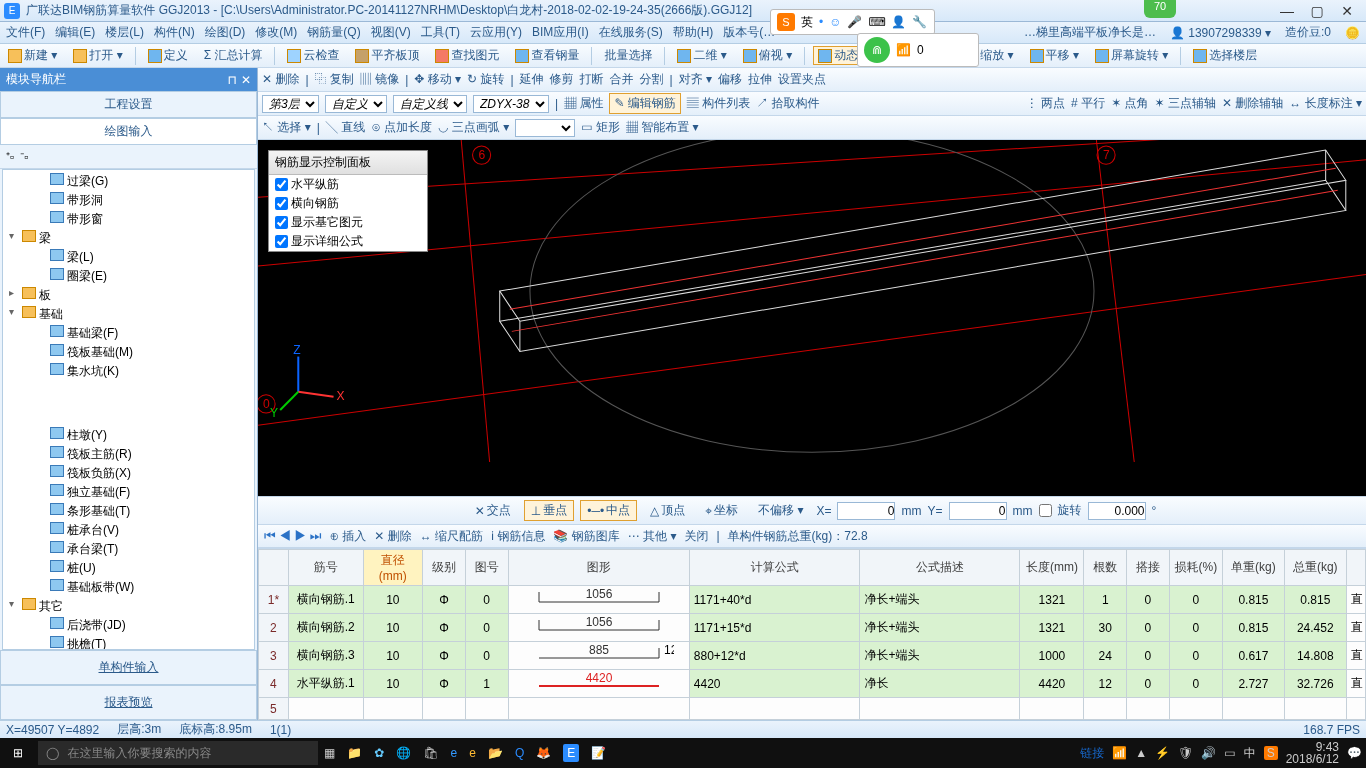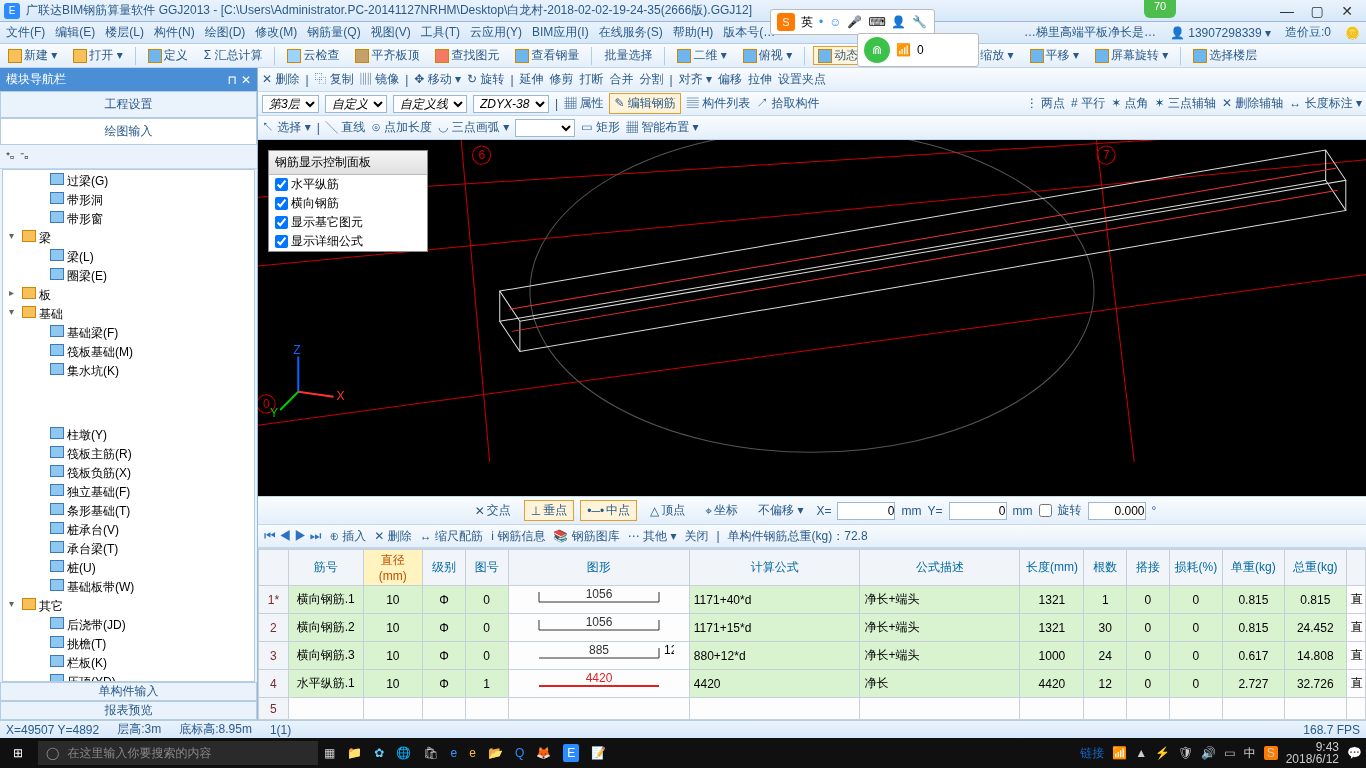--- a/index.html
+++ b/index.html
@@ -29,39 +29,39 @@
 .lp-header .dockicons { display:flex; gap:4px; }
 .lp-tabs { display:flex; flex-direction:column; }
 .lp-tabs div { text-align:center; padding:4px; border:1px solid #b4cde3; background:#eaf3fc; color:#2b5a8a; }
 .lp-toolbar { padding:3px 6px; display:flex; gap:6px; border-bottom:1px solid #c4d7ea; }
 .tree { flex:1; overflow:auto; background:#fff; border:1px solid #b4cde3; margin:0 2px; padding:2px; font-size:12px; }
 .tree .node { display:flex; align-items:flex-start; gap:3px; padding:1px 0 1px 2px; white-space:nowrap; }
 .tree .toggle { width:10px; color:#666; font-size:10px; }
 .tree .icn { width:14px; height:12px; }
 .tree .fld { background:#f7c05a; border:1px solid #cc8800; }
 .tree .leaf { background:#8ec8f0; border:1px solid #3a7ab8; }
-.lp-bottom div { text-align:center; padding:0; border:1px solid #b4cde3; background:#eaf3fc; color:#2b5a8a; }
+.lp-bottom div { text-align:center; padding:8px; border:1px solid #b4cde3; background:#eaf3fc; color:#2b5a8a;text-decoration:underline; }
 
 .rightpanel { flex:1; display:flex; flex-direction:column; overflow:hidden; position:relative; }
 .rp-toolbar { height:24px; background:linear-gradient(#f9fcff,#e4effa); display:flex; align-items:center; padding:0 4px; gap:6px; border-bottom:1px solid #c4d7ea; color:#2b5a8a; }
 .viewport { flex:1; background:#000; position:relative; overflow:hidden; }
 .viewport svg { position:absolute; inset:0; }
 .rebar-panel { position:absolute; left:10px; top:10px; width:160px; background:#fff; border:1px solid #888; font-size:12px; }
 .rebar-panel .hdr { background:linear-gradient(#f4f4f4,#e0e0e0); padding:3px 6px; border-bottom:1px solid #bbb; }
 .rebar-panel label { display:flex; align-items:center; gap:3px; padding:1px 6px; }
 .snapbar { background:linear-gradient(#f9fcff,#e4effa); border-top:1px solid #c4d7ea; border-bottom:1px solid #c4d7ea; padding:3px 6px; display:flex; align-items:center; gap:6px; color:#2b5a8a; justify-content:center; font-size:12px;}
 .snapbar .btn { padding:1px 6px; border:1px solid transparent; display:flex; align-items:center; gap:2px;}
 .snapbar .btn.hl { border:1px solid #e0a030; background:#fff3d9; }
 .snapbar input[type=text]{ width:58px; text-align:right; border:1px solid #99b8d6; height:18px; }
 .tablebar { background:linear-gradient(#f9fcff,#e4effa); border-bottom:1px solid #c4d7ea; padding:2px 6px; display:flex; align-items:center; gap:8px; color:#2b5a8a; font-size:12px;}
 .tablebar .nav { display:flex; gap:6px; font-size:13px; color:#2b72c6; }
 .rebar-table { flex:0 0 auto; overflow:auto; background:#fff; border-top:1px solid #c4d7ea; }
 table { border-collapse:collapse; width:100%; table-layout:fixed; font-size:12px;}
 th, td { border:1px solid #c5d0d9; padding:2px 4px; text-align:center; background:#fdfdfd; height:22px; overflow:hidden; }
-th { background:#f1f5f9; color:#0369a1; font-weight:normal; }
+th { background:#f1f5f9; color:#404040; font-weight:normal; }
 th.highlight { background:#fff3c0; color:#c05000; }
 td.rowhdr { background:#f1f5f9; color:#7a2a2a; }
 td.green { background:#d9f2d0; }
 .shape-cell { position:relative; }
 .statusbar { height:18px; background:linear-gradient(#eaf3fc,#d7e8f9); display:flex; align-items:center; padding:0 6px; gap:18px; color:#2b5a8a; border-top:1px solid #b4cde3; font-size:12px;}
 .taskbar { height:30px; background:#101010; display:flex; align-items:center; padding:0 4px; gap:6px; color:#ccc; font-size:12px;}
 .taskbar .start { width:28px; height:24px; display:flex; align-items:center; justify-content:center; color:#fff; }
 .taskbar .search { flex:0 0 280px; background:#2a2a2a; height:24px; display:flex; align-items:center; padding:0 8px; gap:8px; color:#888; }
 .taskbar .icons { display:flex; gap:12px; align-items:center; }
 .taskbar .tray { margin-left:auto; display:flex; align-items:center; gap:8px; }

